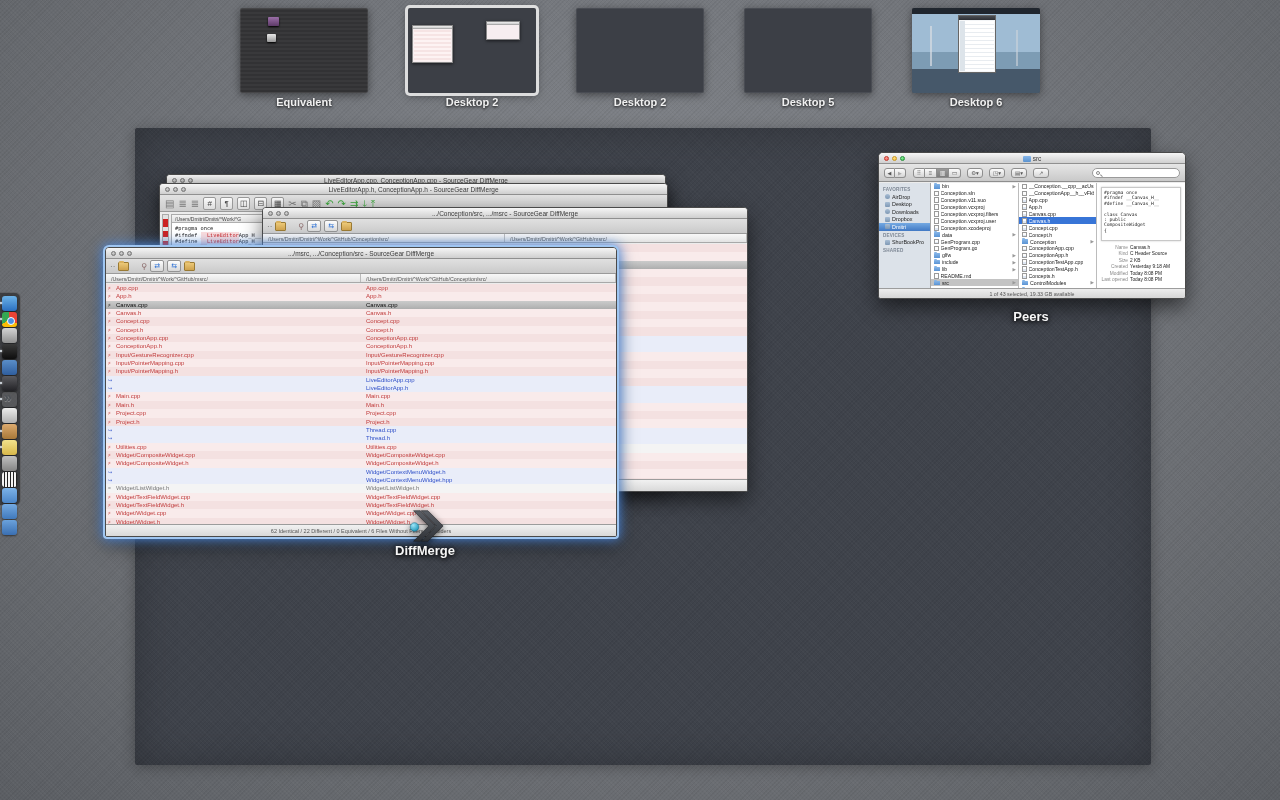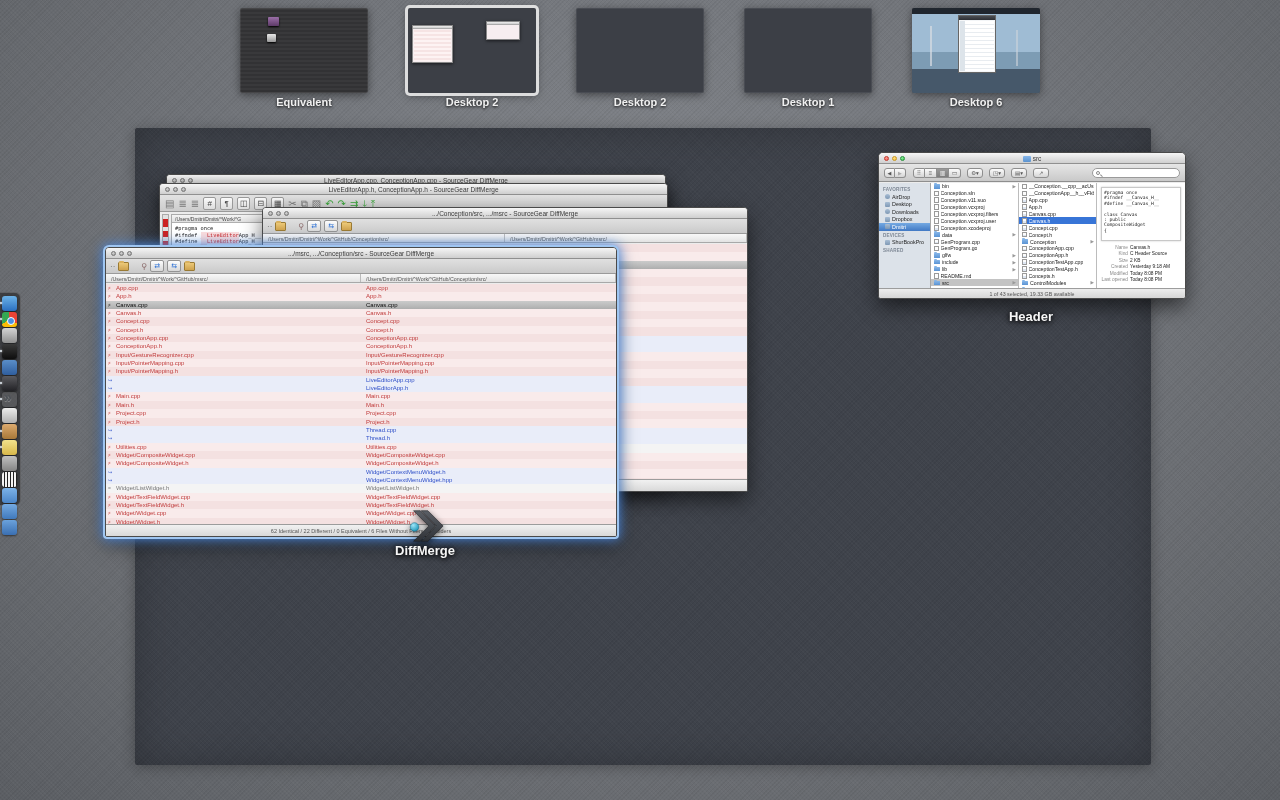--- a/index.html
+++ b/index.html
@@ -186,21 +186,21 @@
     <div class="mini-win" style="left:78px;top:13px;width:34px;height:19px">
       <div class="mtb"></div>
     </div>
   </div>
   <div class="space-label" style="left:408px">Desktop 2</div>
 
   <div class="thumb" style="left:576px"></div>
   <div class="space-label" style="left:576px">Desktop 2</div>
 
   <div class="thumb" style="left:744px"></div>
-  <div class="space-label" style="left:744px">Desktop 1</div>
+  <div class="space-label" style="left:744px">Desktop 5</div>
 
   <div class="thumb" style="left:912px">
     <div class="d4-bg">
       <div class="d4-tower"></div>
         <div class="d4-tower2"></div>
     </div>
     <div class="d4-win">
       <div class="mtb"></div>
         <div class="d4-col"></div>
         <div class="d4-rows"></div>
@@ -866,21 +866,21 @@
             </div>
             <div class="pirow">
               <span class="pk">Last opened</span>
               <span class="pv">Today 8:08 PM</span>
             </div>
           </div>
       </div>
     </div>
     <div class="f-status">1 of 43 selected, 19.33 GB available</div>
   </div>
-  <div class="app-label" style="left:961px;top:309px;z-index:10">Header</div>
+  <div class="app-label" style="left:961px;top:309px;z-index:10">Peers</div>
 
   <div class="dock" id="dock">
       <div class="dicon" style="background: linear-gradient(rgb(109, 179, 232), rgb(42, 111, 192));">
         <span class="ddot"></span>
       </div>
       <div class="dicon chrome">
         <span class="ddot"></span>
       </div>
       <div class="dicon" style="background: linear-gradient(rgb(212, 212, 212), rgb(143, 143, 143));"></div>
       <div class="dicon" style="background: linear-gradient(rgb(58, 58, 58), rgb(14, 14, 14));">

